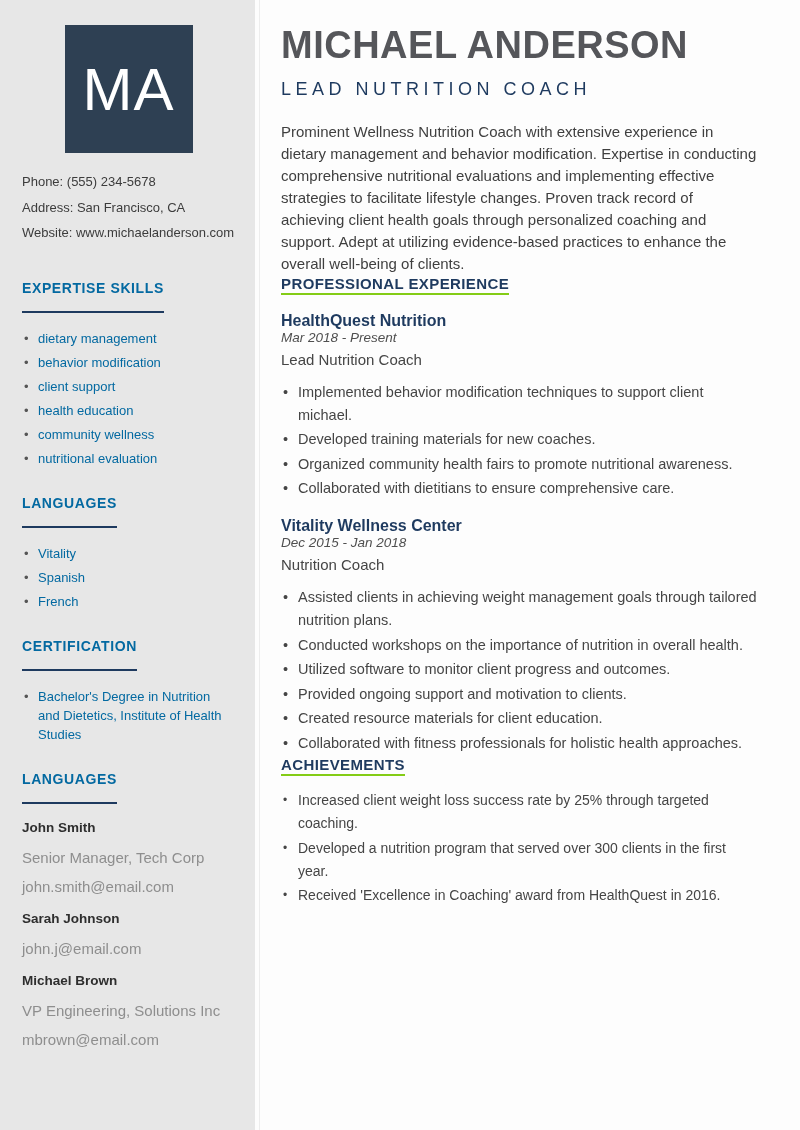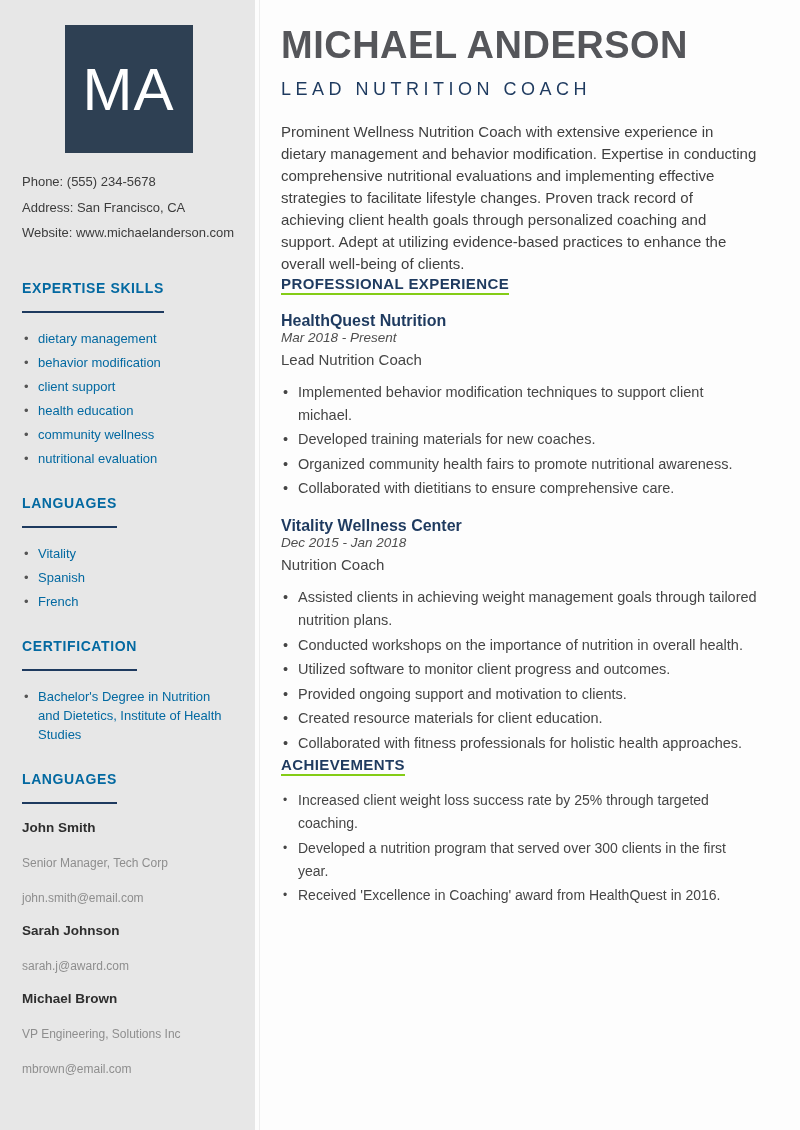--- a/index.html
+++ b/index.html
@@ -55,21 +55,21 @@
   }
   .side-list li::before {
     content: "\2022"; position: absolute; left: 2px; top: 0;
     color: #555; font-size: 13px;
   }
   .ref-entry { margin-top: 15px; }
   .ref-entry .ref-name {
     font-size: 13.5px; font-weight: bold; color: #2e2e2e; line-height: 18px;
   }
   .ref-entry .ref-sub {
-    font-size: 12px; color: #8e8e8e; line-height: 17px; margin-top: 18px;
+    font-size: 15px; color: #8e8e8e; line-height: 17px; margin-top: 12px;
   }
 
   
   .main {
     position: absolute; left: 281px; top: 0;
     width: 478px;
   }
   .name {
     margin-top: 26px;
     font-size: 38px; font-weight: bold; color: #55565a;
@@ -160,21 +160,21 @@
     <div class="gap-md"></div>
     <h2 class="side-heading">LANGUAGES</h2>
     <div>
       <div class="ref-entry">
         <div class="ref-name">John Smith</div>
         <div class="ref-sub">Senior Manager, Tech Corp</div>
         <div class="ref-sub">john.smith@email.com</div>
       </div>
       <div class="ref-entry">
         <div class="ref-name">Sarah Johnson</div>
-        <div class="ref-sub">sarah.j@award.com</div>
+        <div class="ref-sub">john.j@email.com</div>
       </div>
       <div class="ref-entry">
         <div class="ref-name">Michael Brown</div>
         <div class="ref-sub">VP Engineering, Solutions Inc</div>
         <div class="ref-sub">mbrown@email.com</div>
       </div>
     </div>
   </aside>
 
   <div class="sidebar-divider"></div>

